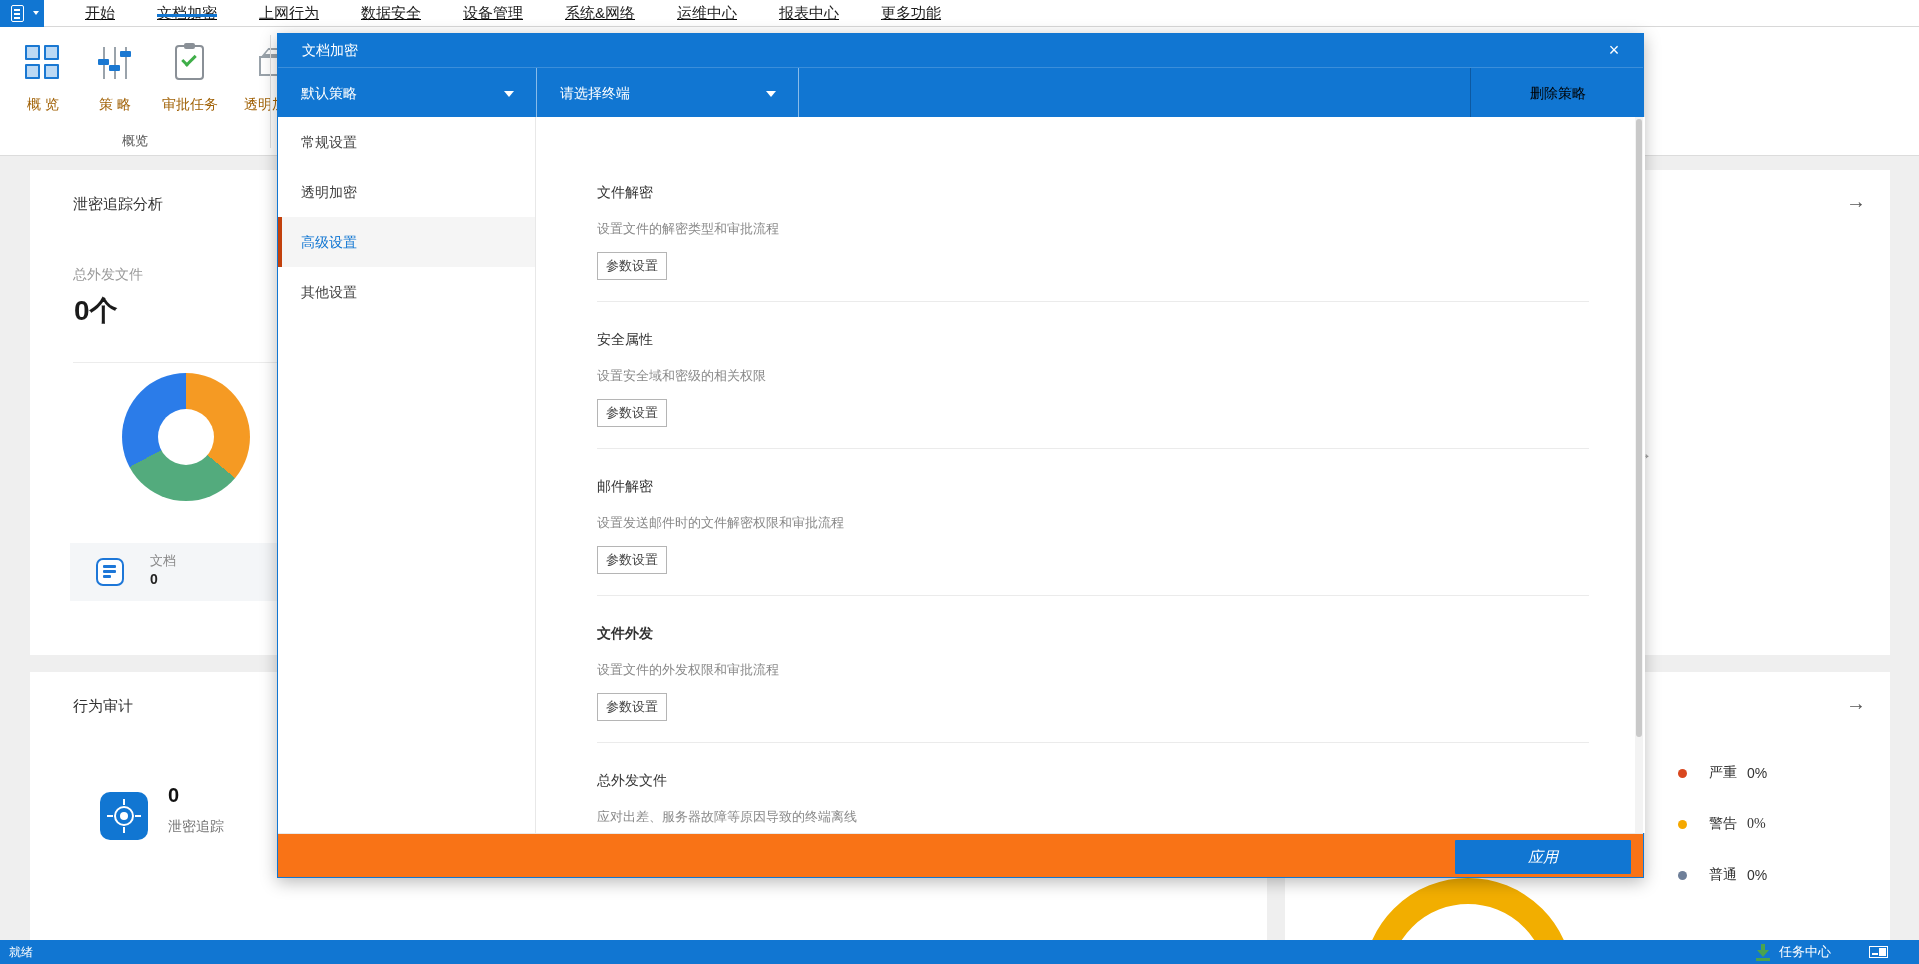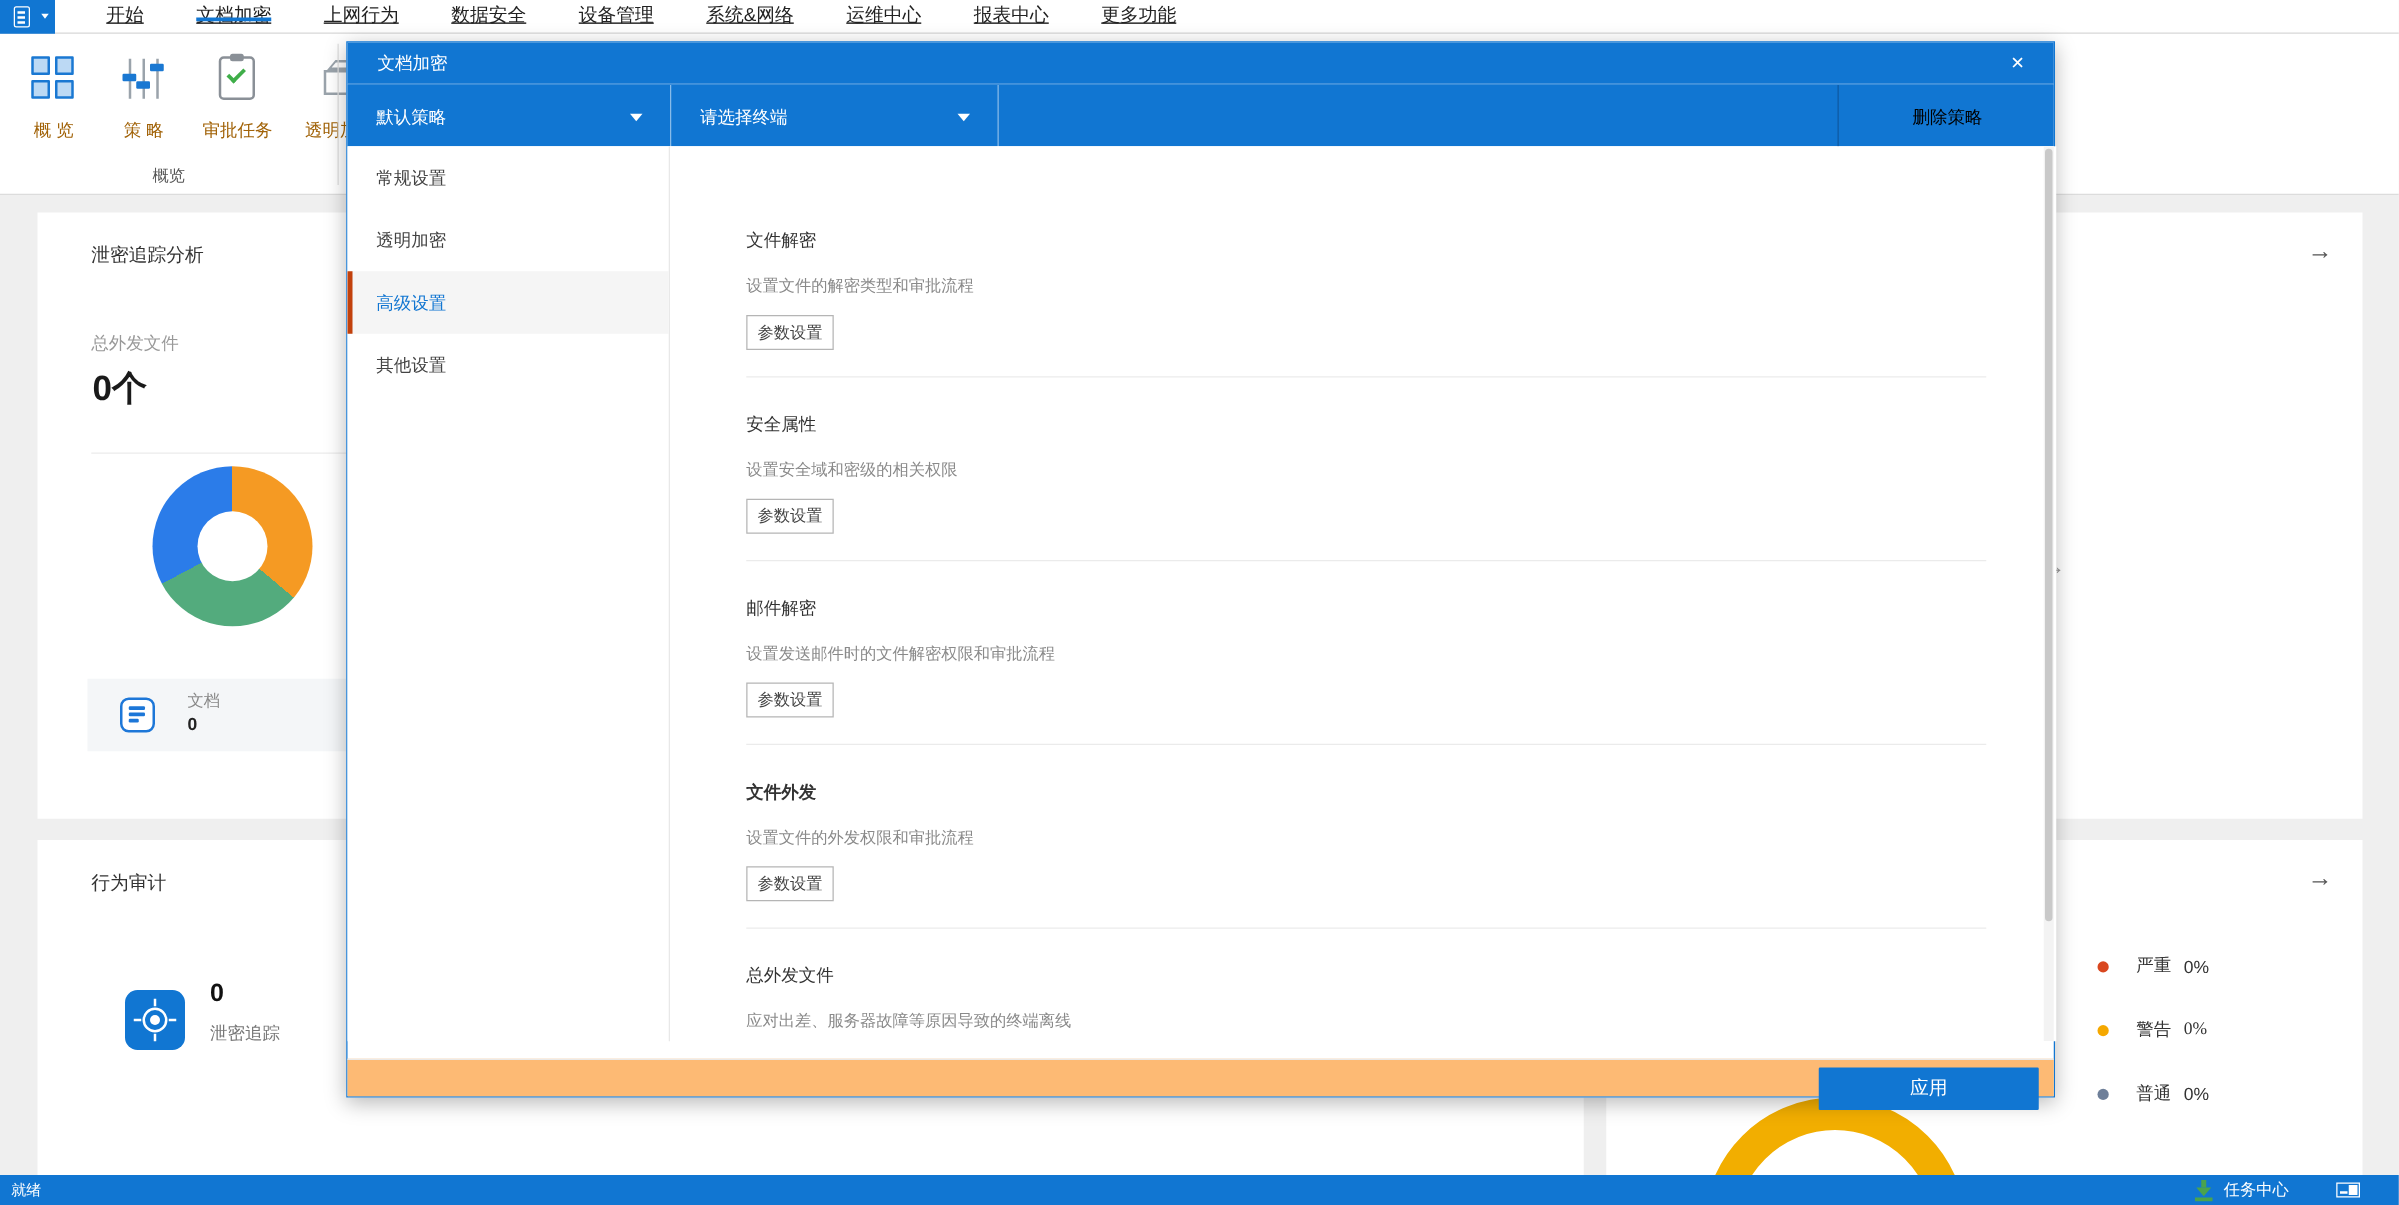--- a/index.html
+++ b/index.html
@@ -100,21 +100,21 @@
   .side-item { height:50px; line-height:50px; padding-left:23px; font-size:14px; color:#444; cursor:pointer; }
   .side-item.active { background:#f5f5f5; color:#1176d2; border-left:4px solid #c2410c; padding-left:19px; }
   #dlg-content { position:absolute; left:258px; top:0; width:1109px; height:716px; overflow:hidden; background:#fff; }
   .sec-title { position:absolute; left:61px; font-size:14px; color:#333; }
   .sec-desc { position:absolute; left:61px; font-size:13px; color:#8a8a8a; }
   .sec-btn { position:absolute; left:61px; width:70px; height:28px; line-height:26px; text-align:center;
     font-size:13px; color:#444; background:#fff; border:1px solid #b5b5b5; cursor:pointer; }
   .sec-div { position:absolute; left:61px; width:992px; height:1px; background:#ebebeb; }
   #dlg-scrollbar { position:absolute; right:2px; top:0; width:8px; height:716px; background:#f3f3f3; }
   #dlg-scroll-thumb { position:absolute; left:1px; top:2px; width:6px; height:618px; background:#c9c9c9; border-radius:3px; cursor:grab; }
-  #dlg-footer { position:absolute; left:0; bottom:0; width:100%; height:30px; background:#fdba74; border-top:1px solid #e9e9e9; }
+  #dlg-footer { position:absolute; left:0; bottom:0; width:100%; height:44px; background:#f97316; border-top:1px solid #e9e9e9;font-style:italic; }
   #btn-apply { position:absolute; right:12px; top:6px; width:176px; height:34px; background:#1176d2;
     color:#fff; font-size:15px; text-align:center; line-height:34px; border-radius:1px; cursor:pointer; }
 
   
   #statusbar { position:absolute; left:0; top:940px; width:1919px; height:24px; background:#1176d2; z-index:20; }
   #status-ready { position:absolute; left:9px; top:0; line-height:24px; color:#fff; font-size:12px; }
   #task-center { position:absolute; left:1779px; top:0; line-height:24px; color:#fff; font-size:13px; cursor:pointer; }
   #dl-ico { position:absolute; left:1756px; top:4px; width:14px; height:16px; cursor:pointer; }
   #dl-ico .stem { position:absolute; left:5px; top:0; width:4px; height:6px; background:#4aa34e; }
   #dl-ico .head { position:absolute; left:1px; top:6px; width:0; height:0;

